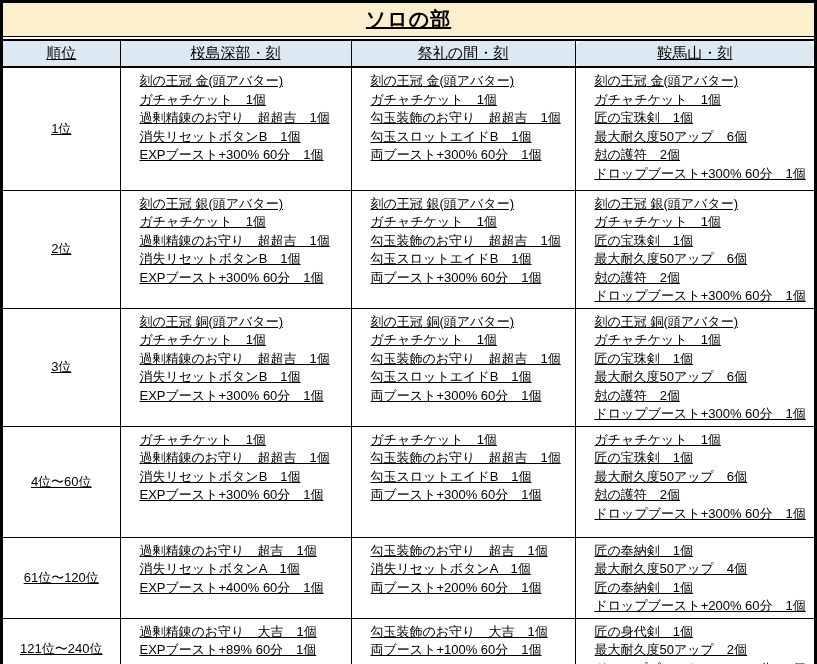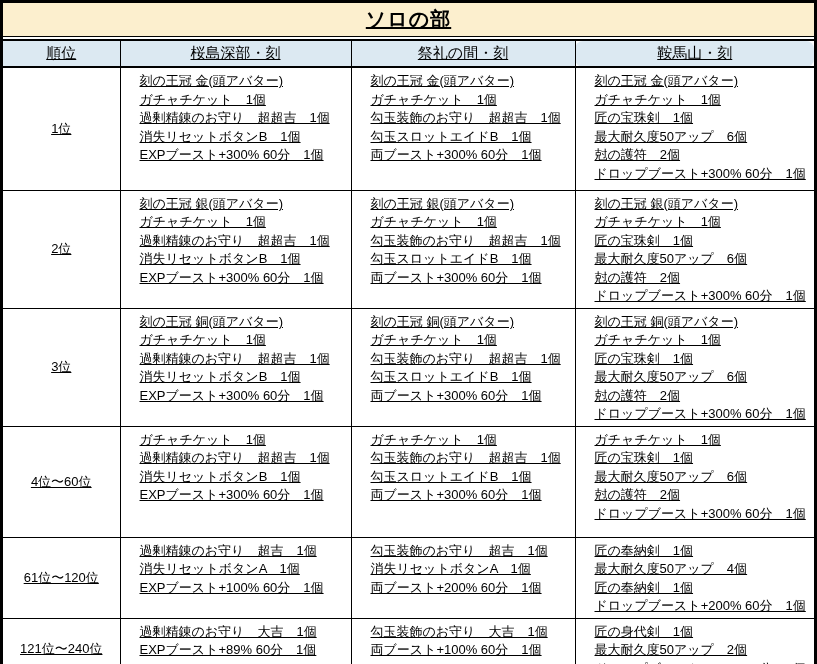--- a/index.html
+++ b/index.html
@@ -193,21 +193,21 @@
             <div>最大耐久度50アップ　6個</div>
             <div>尅の護符　2個</div>
             <div>ドロップブースト+300% 60分　1個</div>
           </td>
         </tr>
         <tr>
           <td class="rank">61位〜120位</td>
           <td class="items">
             <div>過剰精錬のお守り　超吉　1個</div>
             <div>消失リセットボタンA　1個</div>
-            <div>EXPブースト+100% 60分　1個</div>
+            <div>EXPブースト+400% 60分　1個</div>
           </td>
           <td class="items">
             <div>勾玉装飾のお守り　超吉　1個</div>
             <div>消失リセットボタンA　1個</div>
             <div>両ブースト+200% 60分　1個</div>
           </td>
           <td class="items">
             <div>匠の奉納剣　1個</div>
             <div>最大耐久度50アップ　4個</div>
             <div>匠の奉納剣　1個</div>

